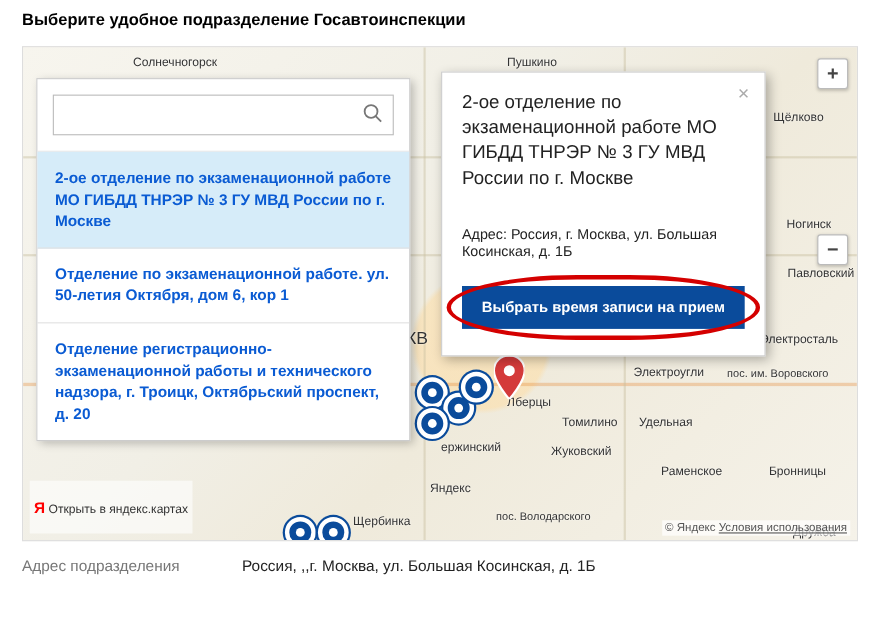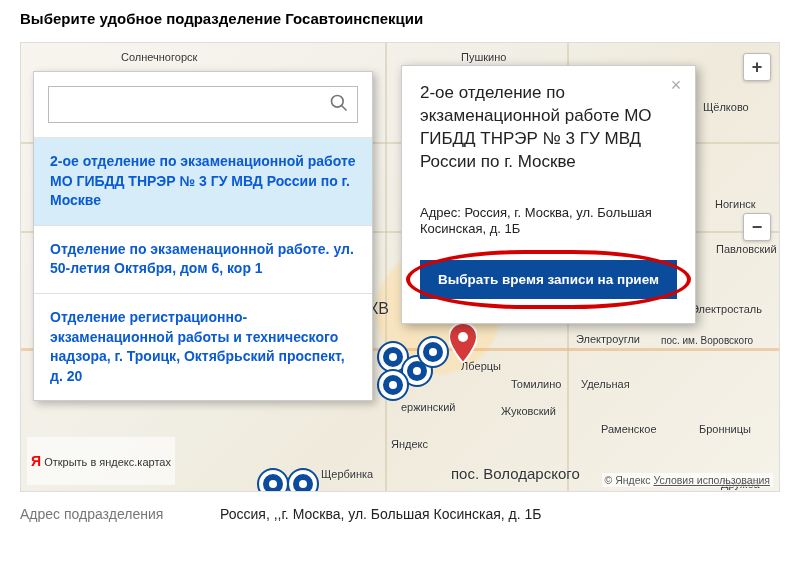--- a/index.html
+++ b/index.html
@@ -90,21 +90,21 @@
     <span class="city" style="left:348px; top:257px; font-size:16px;">КВ</span>
     <span class="city" style="left:440px; top:317px;">Лберцы</span>
     <span class="city" style="left:490px; top:335px;">Томилино</span>
     <span class="city" style="left:560px; top:335px;">Удельная</span>
     <span class="city" style="left:380px; top:358px;">ержинский</span>
     <span class="city" style="left:480px; top:362px;">Жуковский</span>
     <span class="city" style="left:580px; top:380px;">Раменское</span>
     <span class="city" style="left:678px; top:380px;">Бронницы</span>
     <span class="city" style="left:370px; top:395px;">Яндекс</span>
     <span class="city" style="left:300px; top:425px;">Щербинка</span>
-    <span class="city" style="left:430px; top:422px; font-size:15px;">пос. Володарского</span>
+    <span class="city" style="left:430px; top:422px; font-size:10px;">пос. Володарского</span>
     <span class="city" style="left:700px; top:435px;">Дружба</span>
 
     <div class="pin" style="left:358px; top:300px;"></div>
     <div class="pin" style="left:382px; top:314px;"></div>
     <div class="pin" style="left:398px; top:295px;"></div>
     <div class="pin" style="left:358px; top:328px;"></div>
     <div class="pin" style="left:238px; top:427px;"></div>
     <div class="pin" style="left:268px; top:427px;"></div>
 
     <div class="pin-red" style="left:428px; top:280px;">

